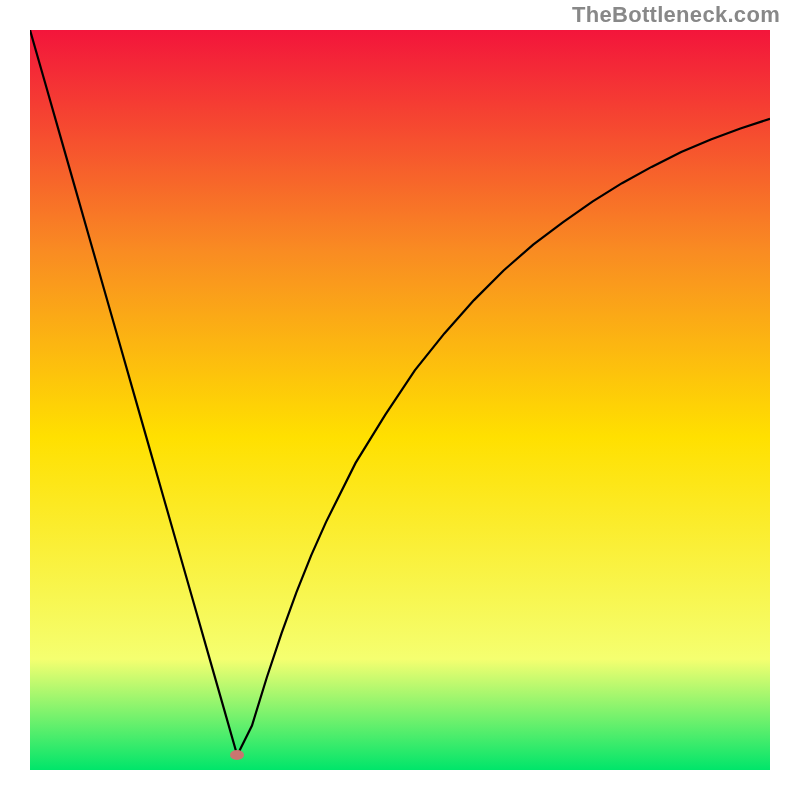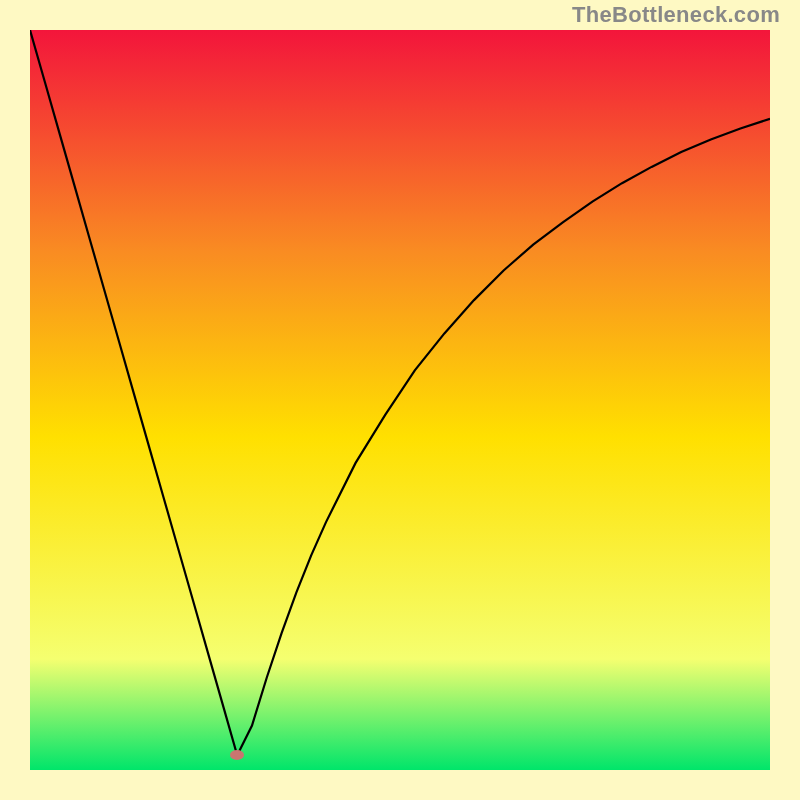--- a/index.html
+++ b/index.html
@@ -7,21 +7,21 @@
     padding: 0;
     width: 800px;
     height: 800px;
     background: #000;
     font-family: Arial, Helvetica, sans-serif;
   }
   .wrap {
     position: relative;
     width: 800px;
     height: 800px;
-    background: #fef9c3;
+    background: #ffffff;
   }
   .plot-area {
     position: absolute;
     left: 30px;
     top: 30px;
     width: 740px;
     height: 740px;
     overflow: hidden;
   }
   .gradient {

